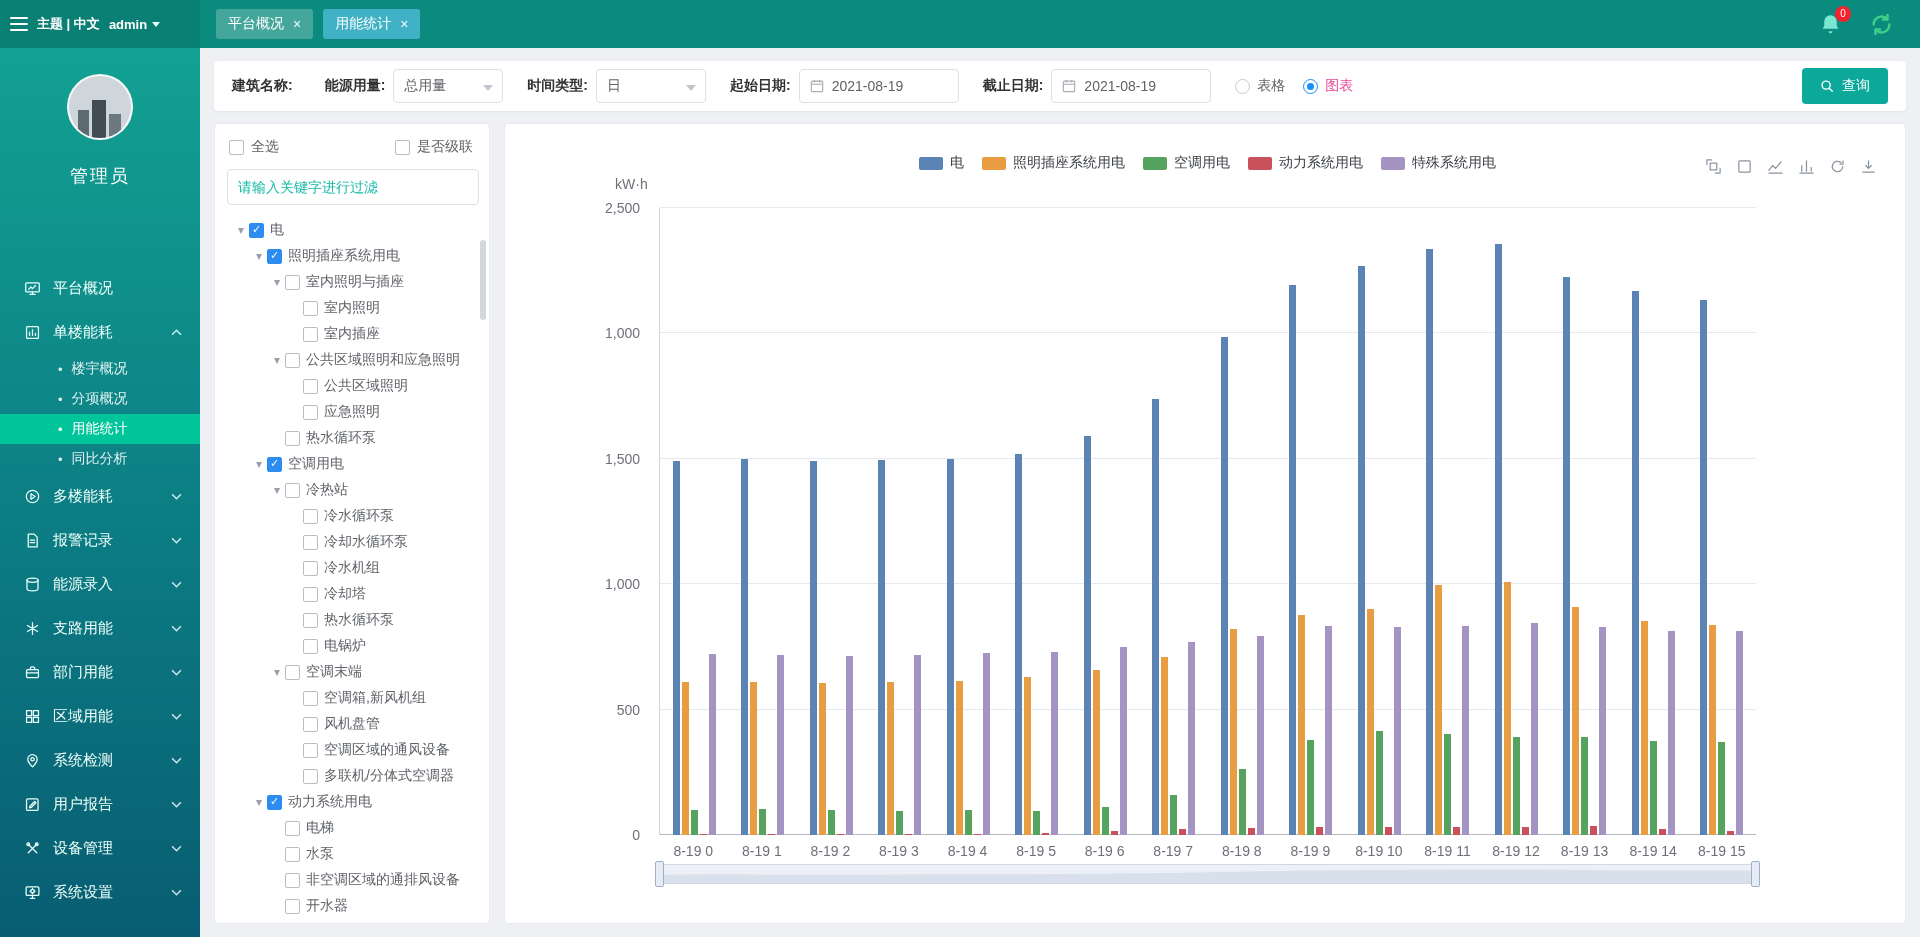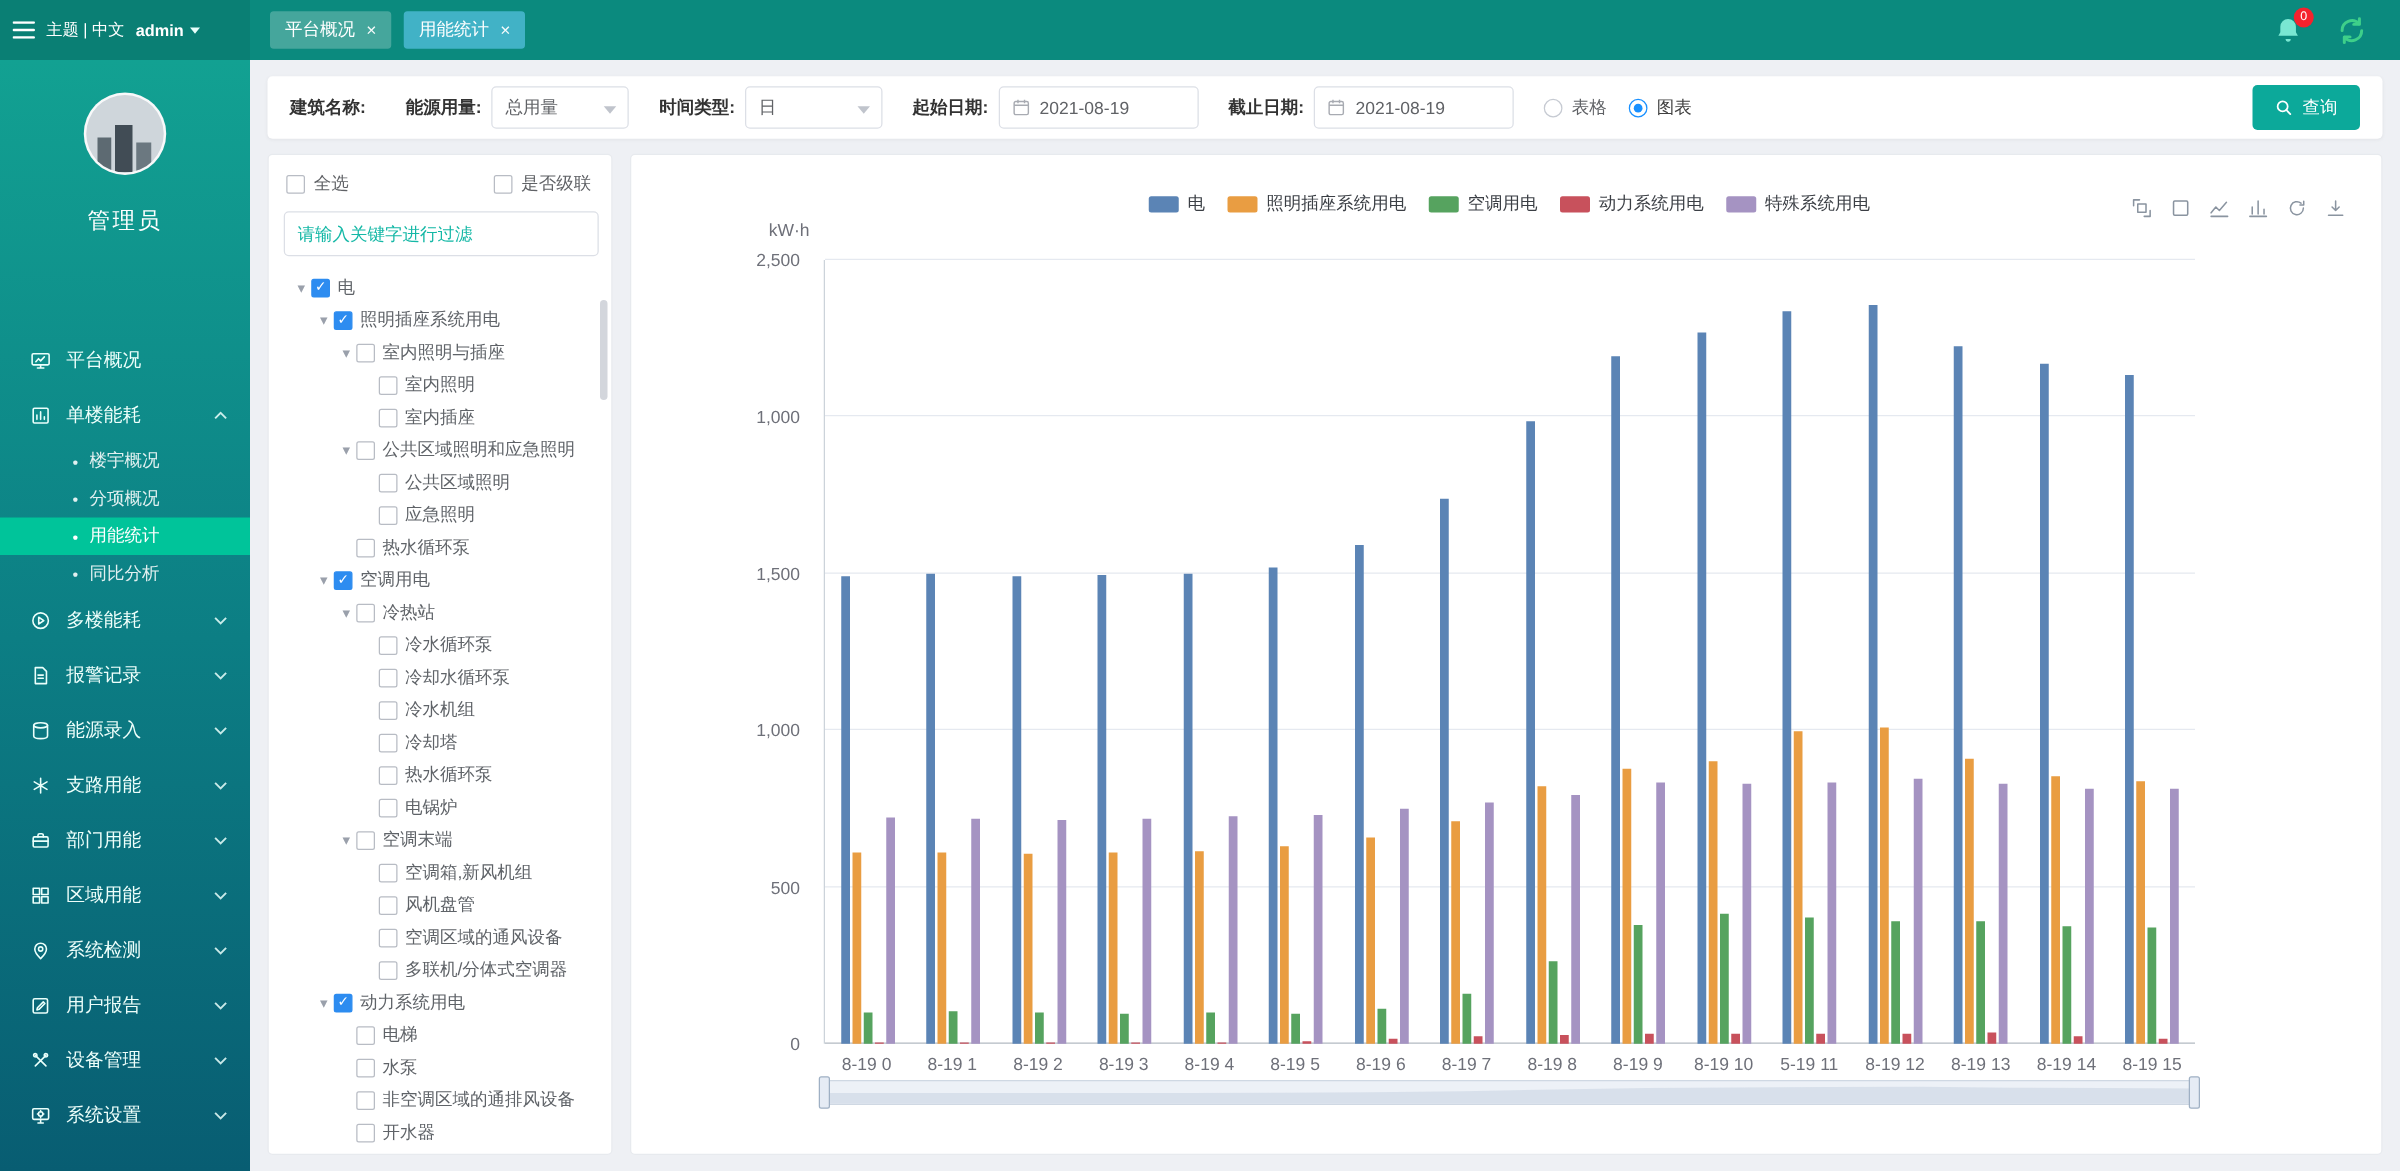--- a/index.html
+++ b/index.html
@@ -6,21 +6,21 @@
   html,body { width:1920px; height:937px; overflow:hidden;
     font-family:"Liberation Sans","DejaVu Sans",sans-serif; background:#eef0f4; font-size:14px; }
   svg { display:block; }
 
   
   .topbar { position:absolute; top:0; left:0; right:0; height:48px; background:#0b8a7e;
     display:flex; align-items:center; color:#fff; z-index:5; }
   .topbar-left { width:200px; height:100%; background:rgba(0,0,0,.08); display:flex;
     align-items:center; padding:0 10px; gap:9px; flex:none; }
   .hamburger { cursor:pointer; }
-  .brand { font-size:13px; white-space:nowrap; }
+  .brand { font-size:13px; white-space:nowrap;font-weight:bold; }
   .tb-user { font-size:13px; font-weight:bold; display:flex; align-items:center; gap:5px; cursor:pointer; }
   .caret-dn { width:0; height:0; border-left:4px solid transparent; border-right:4px solid transparent;
     border-top:5px solid #e8fffb; }
   .tabs { display:flex; align-items:center; gap:10px; margin-left:16px; flex:1; }
   .tab { height:30px; border-radius:3px; display:flex; align-items:center; gap:9px; padding:0 12px;
     background:rgba(255,255,255,.24); cursor:pointer; font-size:14px; }
   .tab.active { background:#41b2c6; }
   .tab-close { font-size:14px; line-height:1; opacity:.95; cursor:pointer; }
   .topbar-actions { display:flex; align-items:center; gap:26px; padding-right:26px; }
   .bell-wrap { position:relative; cursor:pointer; }
@@ -56,21 +56,21 @@
   .select { padding-right:26px; }
   .sel-caret { position:absolute; right:9px; top:15px; width:0; height:0; border-left:5px solid transparent;
     border-right:5px solid transparent; border-top:6px solid #c0c4cc; }
   .date-input { gap:8px; }
   .radio-group { display:flex; align-items:center; gap:18px; margin-left:24px; }
   .radio-opt { display:flex; align-items:center; gap:7px; cursor:pointer; }
   .radio { width:15px; height:15px; border-radius:50%; border:1px solid #c6cad2; background:#fff; position:relative; }
   .radio.selected { border-color:#1890ff; }
   .radio.selected::after { content:""; position:absolute; inset:3px; border-radius:50%; background:#1890ff; }
   .radio-label { color:#606266; }
-  .radio-label.sel { color:#404040; }
+  .radio-label.sel { color:#ec4899; }
   .btn-query { margin-left:auto; height:36px; padding:0 18px; background:#0ca99a; color:#fff; border:none;
     border-radius:4px; font-size:14px; display:flex; align-items:center; gap:8px; cursor:pointer; }
 
   
   .tree-panel { position:absolute; left:214px; top:123px; width:276px; height:801px; background:#fff;
     border:1px solid #e7eaee; border-radius:4px; padding:14px 10px 6px 12px; }
   .tp-top { display:flex; align-items:center; justify-content:space-between; padding:0 6px 0 2px; }
   .cb-opt { display:flex; align-items:center; gap:7px; color:#606266; cursor:pointer; }
   .cb { width:15px; height:15px; border:1px solid #b8bcc4; border-radius:2px; background:#fff;
     position:relative; flex:none; cursor:pointer; }
@@ -715,21 +715,21 @@
       <div class="x-label">8-19 1</div>
       <div class="x-label">8-19 2</div>
       <div class="x-label">8-19 3</div>
       <div class="x-label">8-19 4</div>
       <div class="x-label">8-19 5</div>
       <div class="x-label">8-19 6</div>
       <div class="x-label">8-19 7</div>
       <div class="x-label">8-19 8</div>
       <div class="x-label">8-19 9</div>
       <div class="x-label">8-19 10</div>
-      <div class="x-label">5-19 11</div>
+      <div class="x-label">8-19 11</div>
       <div class="x-label">8-19 12</div>
       <div class="x-label">8-19 13</div>
       <div class="x-label">8-19 14</div>
       <div class="x-label">8-19 15</div>
     </div>
 
   <div class="datazoom">
     <svg class="dz-svg" viewBox="0 0 100 20" preserveAspectRatio="none">
         <path d="M0,20 L0.00,10.46 L6.67,10.40 L13.33,10.46 L20.00,10.43 L26.67,10.40 L33.33,10.27 L40.00,9.82 L46.67,8.86 L53.33,7.30 L60.00,5.95 L66.67,5.47 L73.33,5.06 L80.00,4.93 L86.67,5.76 L93.33,6.11 L100.00,6.34 L100,20 Z" fill="#cfd9e5" opacity="0.7"></path>
       </svg>

